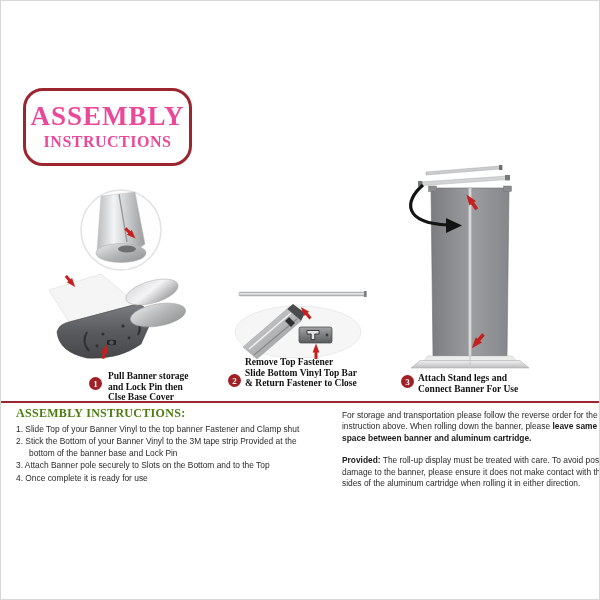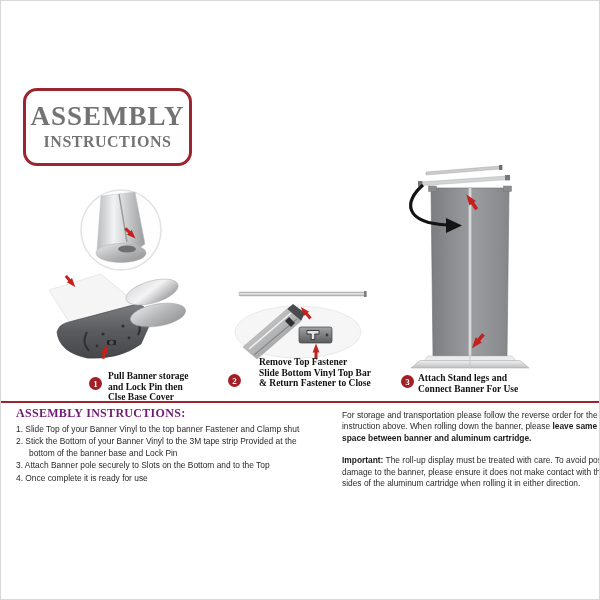--- a/index.html
+++ b/index.html
@@ -4,23 +4,23 @@
 <style>
   html,body{margin:0;padding:0;background:#fff;}
   .page{
     position:relative;width:600px;height:600px;background:#fff;
     border:1px solid #d8d8d8;box-sizing:border-box;overflow:hidden;
     font-family:"Liberation Sans",sans-serif;color:#222;
   }
   
   .title-box{
     position:absolute;left:22px;top:87px;width:163px;height:72px;
-    border:3px solid #9c2630;border-radius:14px;
+    border:3px solid #9c2630;border-radius:20px;
     display:flex;flex-direction:column;align-items:center;justify-content:center;
-    color:#737373;font-family:"Liberation Serif",serif;font-weight:bold;
+    color:#ec4899;font-family:"Liberation Serif",serif;font-weight:bold;
     background:#fff;
   }
   .title-line1{font-size:27px;letter-spacing:1px;line-height:29px;}
   .title-line2{font-size:16px;letter-spacing:.5px;line-height:22px;}
   
   .fig{position:absolute;}
   #fig1{left:38px;top:185px;}
   #fig2{left:228px;top:282px;}
   #fig3{left:393px;top:160px;}
   
@@ -34,21 +34,21 @@
     position:absolute;font-family:"Liberation Serif",serif;font-weight:bold;
     font-size:9.5px;line-height:10.5px;color:#111;
   }
   .cap span{display:block;}
   
   .divider{position:absolute;left:0;top:400px;width:600px;height:2px;background:#9c2630;}
   
   .col-left{position:absolute;left:15px;top:405px;width:289px;}
   .col-left h3{
     margin:0 0 3px 0;font-family:"Liberation Serif",serif;font-weight:bold;
-    font-size:12px;color:#701a75;letter-spacing:.3px;
+    font-size:12px;color:#4d7c0f;letter-spacing:.3px;
   }
   .list-item{
     font-size:8.4px;line-height:11.4px;color:#2a2a2a;
     padding-left:13px;text-indent:-13px;margin-bottom:1px;
   }
   .col-right{position:absolute;left:305px;top:409px;width:281px;
     font-size:8.4px;line-height:11.4px;color:#2a2a2a;margin-left:36px;}
   .col-right p{margin:0;}
   .col-right p + p{margin-top:11px;}
   .col-right b{color:#1a1a1a;}
@@ -201,21 +201,21 @@
   </div>
 
   <div class="badge" style="left:88px;top:376px;">1</div>
   <div class="cap" style="left:107px;top:370px;width:105px;">
     <span>Pull Banner storage</span>
     <span>and Lock Pin then</span>
     <span>Clse Base Cover</span>
   </div>
 
   <div class="badge" style="left:227px;top:373px;">2</div>
-  <div class="cap" style="left:258px;top:356px;width:130px;">
+  <div class="cap" style="left:244px;top:356px;width:130px;">
     <span>Remove Top Fastener</span>
     <span>Slide Bottom Vinyl Top Bar</span>
     <span>&amp; Return Fastener to Close</span>
   </div>
 
   <div class="badge" style="left:400px;top:374px;">3</div>
   <div class="cap" style="left:417px;top:372px;width:125px;">
     <span>Attach Stand legs and</span>
     <span>Connect Banner For Use</span>
   </div>
@@ -225,16 +225,16 @@
   <div class="col-left">
     <h3>ASSEMBLY INSTRUCTIONS:</h3>
     <div class="list-item">1. Slide Top of your Banner Vinyl to the top banner Fastener and Clamp shut</div>
     <div class="list-item">2. Stick the Bottom of your Banner Vinyl to the 3M tape strip Provided at the bottom of the banner base and Lock Pin</div>
     <div class="list-item">3. Attach Banner pole securely to Slots on the Bottom and to the Top</div>
     <div class="list-item">4. Once complete it is ready for use</div>
   </div>
 
   <div class="col-right">
     <p><span>For storage and transportation please follow the reverse order for the instruction above. When rolling down the banner, please </span><b>leave same space between banner and aluminum cartridge.</b></p>
-    <p><b>Important:</b><span> The roll-up display must be treated with care. To avoid possible damage to the banner, please ensure it does not make contact with the sides of the aluminum cartridge when rolling it in either direction.</span></p>
+    <p><b>Provided:</b><span> The roll-up display must be treated with care. To avoid possible damage to the banner, please ensure it does not make contact with the sides of the aluminum cartridge when rolling it in either direction.</span></p>
   </div>
 
 </div>
 
 </body></html>

